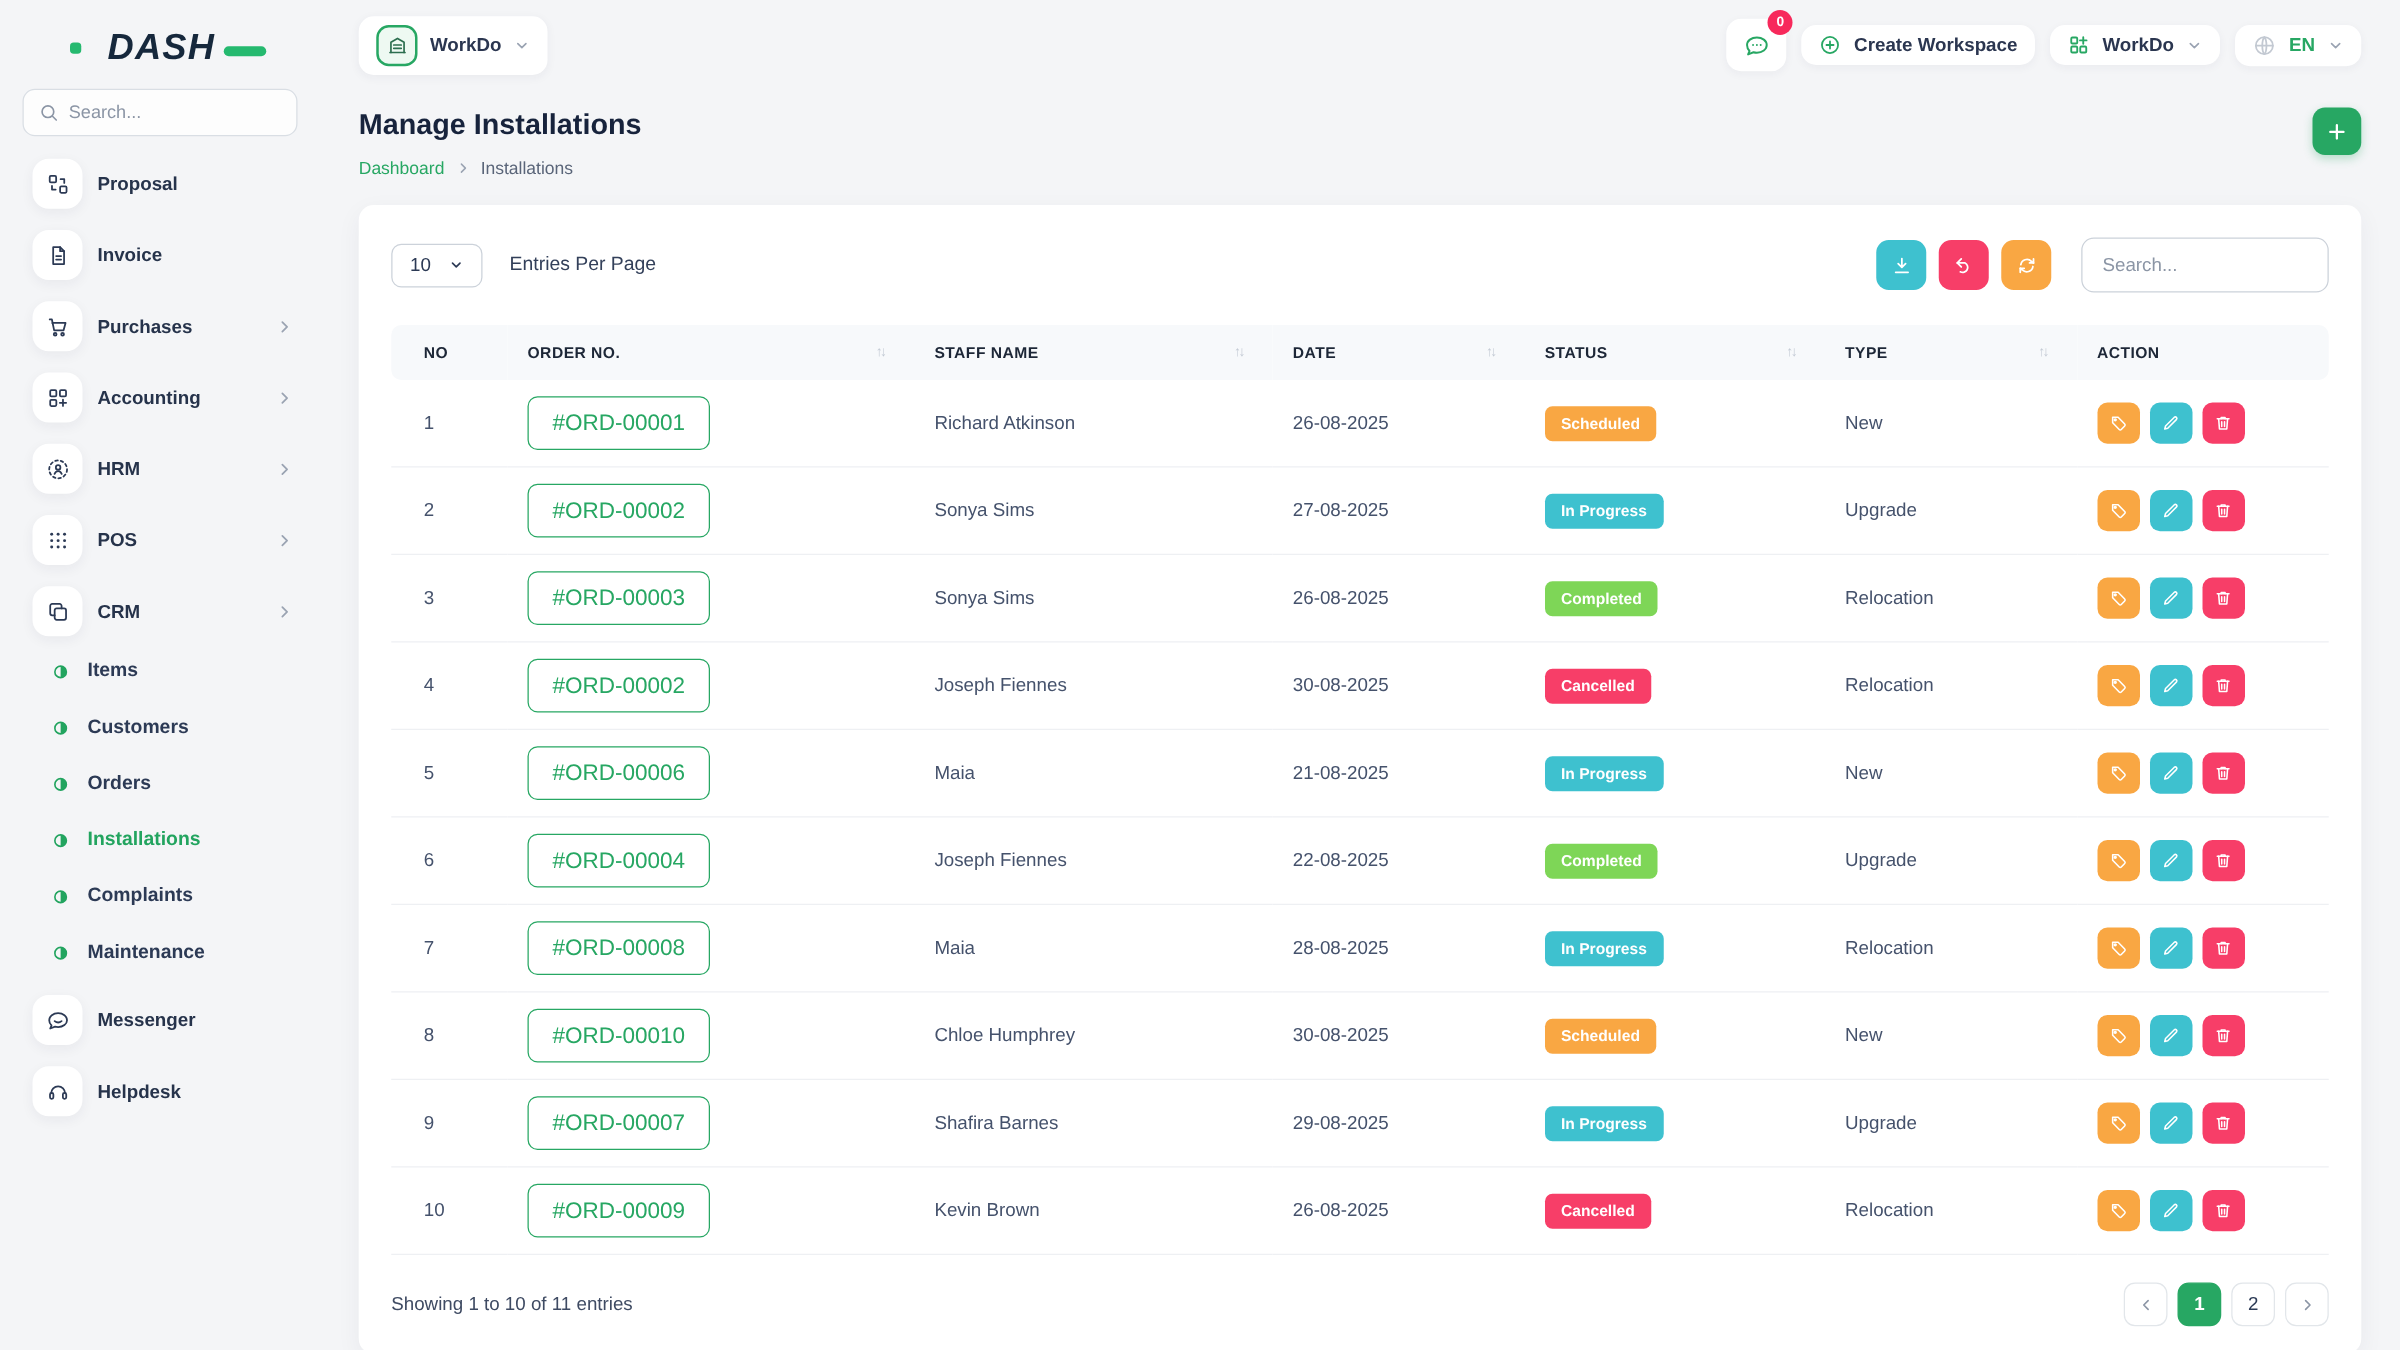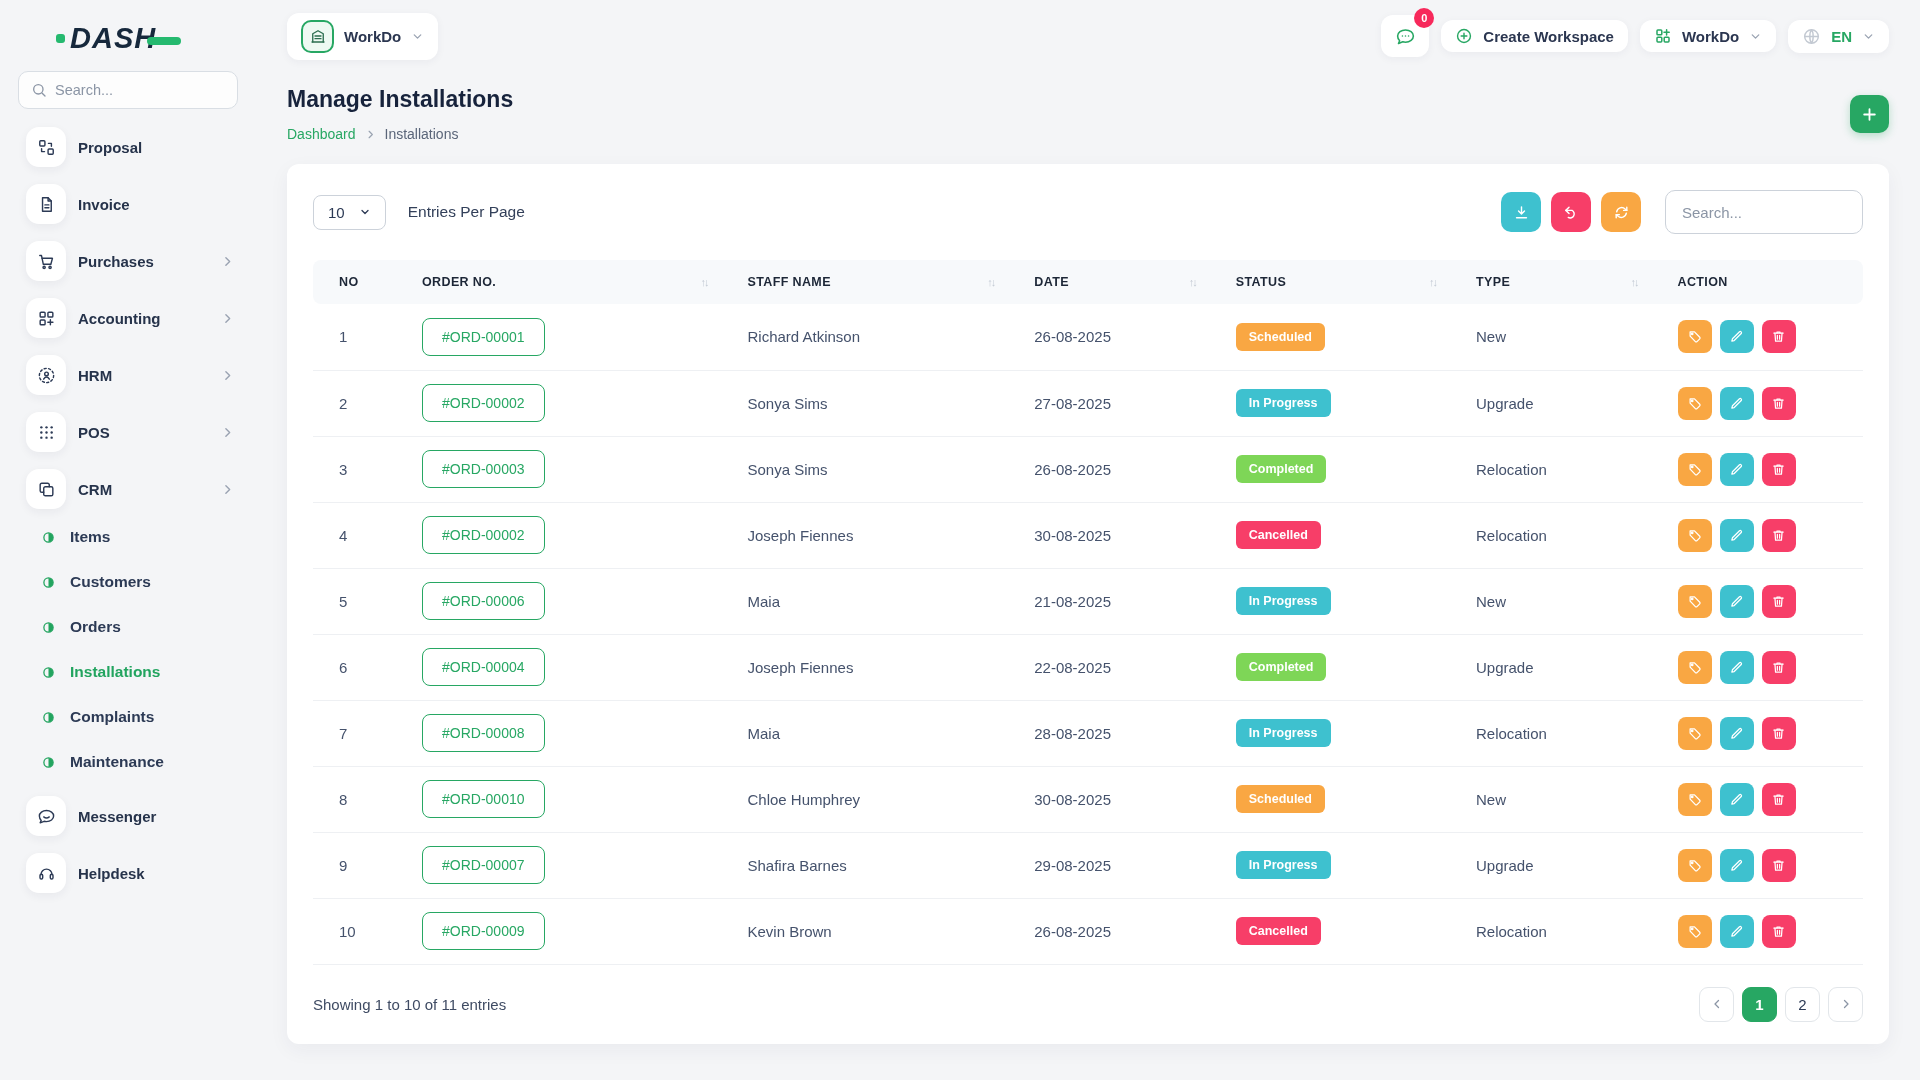--- a/index.html
+++ b/index.html
@@ -2,21 +2,21 @@
 <html><head>
 <meta charset="utf-8">
 <style>
   * { margin:0; padding:0; box-sizing:border-box; }
   html,body { width:1920px; height:1080px; overflow:hidden; }
   body { font-family:"Liberation Sans","DejaVu Sans",sans-serif; background:#f4f5f7; color:#3a465a; font-size:15px; }
   .app { display:flex; width:1920px; height:1080px; }
 
   
   .sidebar { width:256px; flex:0 0 256px; padding:14px 0 0 0; background:#f4f5f7; overflow:hidden; }
-  .logo-row { display:flex; align-items:center; gap:5px; padding:8px 0 16px 56px; }
+  .logo-row { display:flex; align-items:center; gap:21px; padding:8px 0 16px 56px; }
   .logo-dot { width:9px; height:9px; border-radius:3px; background:#25b96f; }
   .logo-text { font-size:29px; font-weight:800; letter-spacing:1px; color:#16283c; font-style:italic; }
   .logo-bar { width:34px; height:8px; border-radius:4px; background:#25b96f; margin-left:-14px; margin-top:4px; }
   .side-search { display:flex; align-items:center; gap:8px; margin:0 18px 14px 18px; height:38px; background:#fdfdfd; border:1px solid #d9dee4; border-radius:10px; padding:0 12px; color:#8b95a5; }
   .side-search input { border:none; outline:none; background:transparent; font-size:14.5px; color:#56617a; width:140px; font-family:inherit; }
   .side-search input::placeholder { color:#8b95a5; }
   .menu { padding:0 12px; }
   .menu-item { display:flex; align-items:center; gap:12px; padding:4px 10px 4px 14px; margin-bottom:9px; border-radius:14px; cursor:pointer; }
   .icon-tile { width:40px; height:40px; flex:0 0 40px; border-radius:13px; background:#ffffff; box-shadow:0 3px 10px rgba(30,42,74,.06); display:flex; align-items:center; justify-content:center; color:#2c3a55; }
   .icon-tile svg { width:19px; height:19px; }
@@ -44,21 +44,21 @@
   .top-right { display:flex; align-items:center; gap:12px; }
   .msg-btn { position:relative; background:#fff; border-radius:12px; box-shadow:0 2px 8px rgba(30,42,74,.05); width:48px; height:42px; display:flex; align-items:center; justify-content:center; color:#27a763; cursor:pointer; }
   .msg-btn svg { width:21px; height:21px; }
   .msg-badge { position:absolute; top:-7px; right:-5px; min-width:20px; height:20px; border-radius:10px; background:#f7295b; color:#fff; font-size:11px; font-weight:700; display:flex; align-items:center; justify-content:center; padding:0 5px; }
   .green-ic { color:#27a763; display:flex; }
   .green-ic svg { width:18px; height:18px; }
   .gray-ic { color:#c3c9d2; display:flex; }
   .gray-ic svg { width:19px; height:19px; }
   .lang-label { font-size:15px; font-weight:700; color:#27a763; }
 
-  .page-head { display:flex; align-items:center; justify-content:space-between; margin-top:14px; }
+  .page-head { display:flex; align-items:flex-start; justify-content:space-between; margin-top:14px; }
   .page-title { font-size:23px; font-weight:700; color:#17233c; }
   .breadcrumb { margin-top:13px; font-size:14px; display:flex; align-items:center; gap:9px; }
   .breadcrumb .bc-link { color:#27a763; cursor:pointer; }
   .breadcrumb .bc-sep { color:#9aa3b2; display:flex; }
   .breadcrumb .bc-sep svg { width:11px; height:11px; }
   .breadcrumb .bc-current { color:#5a6579; }
   .add-btn { width:39px; height:38px; border-radius:10px; background:#27a763; color:#fff; border:none; display:flex; align-items:center; justify-content:center; cursor:pointer; box-shadow:0 3px 8px rgba(39,167,99,.3); }
   .add-btn svg { width:17px; height:17px; }
 
   
@@ -77,21 +77,21 @@
 
   table { width:100%; border-collapse:collapse; table-layout:fixed; }
   thead th { background:#f7f9fb; text-align:left; font-size:12.5px; font-weight:700; color:#1d2737; letter-spacing:.03em; padding:15px 10px 15px 16px; }
   thead th:first-child { padding-left:26px; border-radius:8px 0 0 8px; }
   thead th:last-child { border-radius:0 8px 8px 0; }
   th .th-inner { display:flex; align-items:center; justify-content:space-between; }
   .sort-ic { color:#c3cad4; font-size:11px; font-weight:400; letter-spacing:-2px; padding-right:14px; }
   tbody td { border-bottom:1px solid #eef0f3; padding:13px 10px 13px 16px; font-size:15px; color:#45526c; height:66px; }
   tbody tr:last-child td { border-bottom:1px solid #eef0f3; }
   tbody td:first-child { padding-left:26px; }
-  .ord-btn { display:inline-block; border:1px solid #27a763; color:#27a763; border-radius:8px; padding:10px 19px; font-size:14px; background:#fff; cursor:pointer; font-family:inherit; }
+  .ord-btn { display:inline-block; border:1px solid #27a763; color:#27a763; border-radius:8px; padding:10px 19px; font-size:18px; background:#fff; cursor:pointer; font-family:inherit; }
   .badge { display:inline-block; color:#fff; font-size:12.5px; font-weight:600; border-radius:6px; padding:7px 13px; }
   .act-wrap { display:flex; gap:8px; }
   .act-btn { width:34px; height:33px; border-radius:8px; border:none; color:#fff; display:flex; align-items:center; justify-content:center; cursor:pointer; }
   .act-btn svg { width:15px; height:15px; }
 
   .card-foot { display:flex; align-items:center; justify-content:space-between; margin-top:22px; }
   .foot-text { font-size:15px; color:#3f4b63; }
   .pager { display:flex; align-items:center; gap:8px; }
   .pg-btn { min-width:35px; height:35px; border-radius:9px; border:1px solid #e2e6ea; background:#fff; color:#2c3a55; font-size:15px; display:flex; align-items:center; justify-content:center; cursor:pointer; font-family:inherit; }
   .pg-btn .chev { display:flex; color:#8b95a5; }

